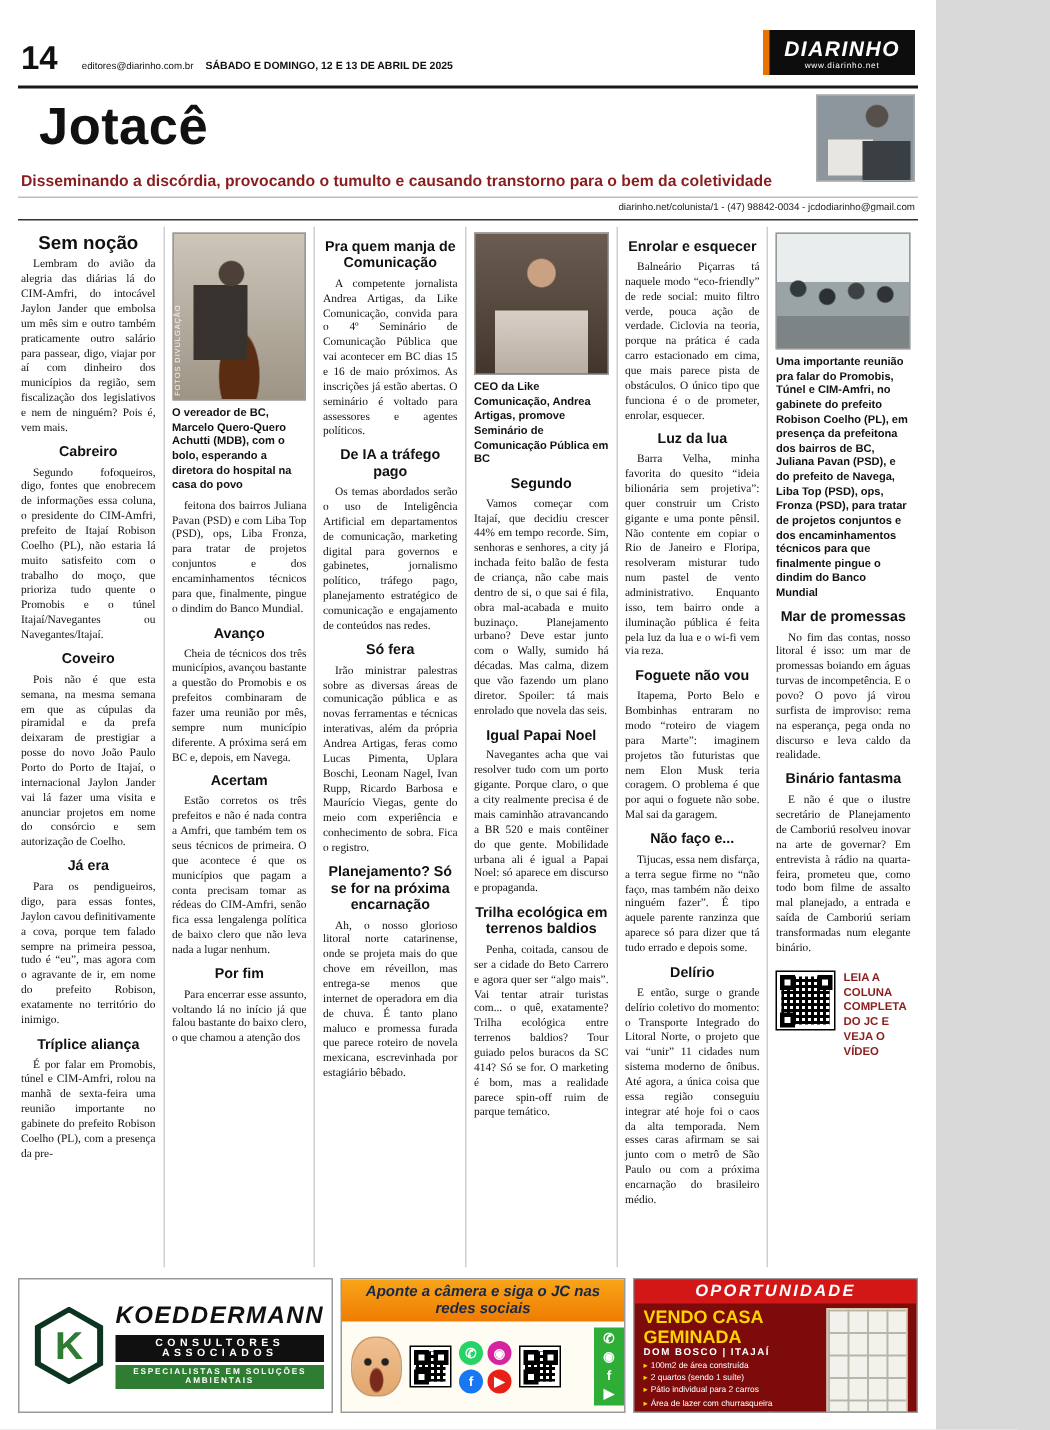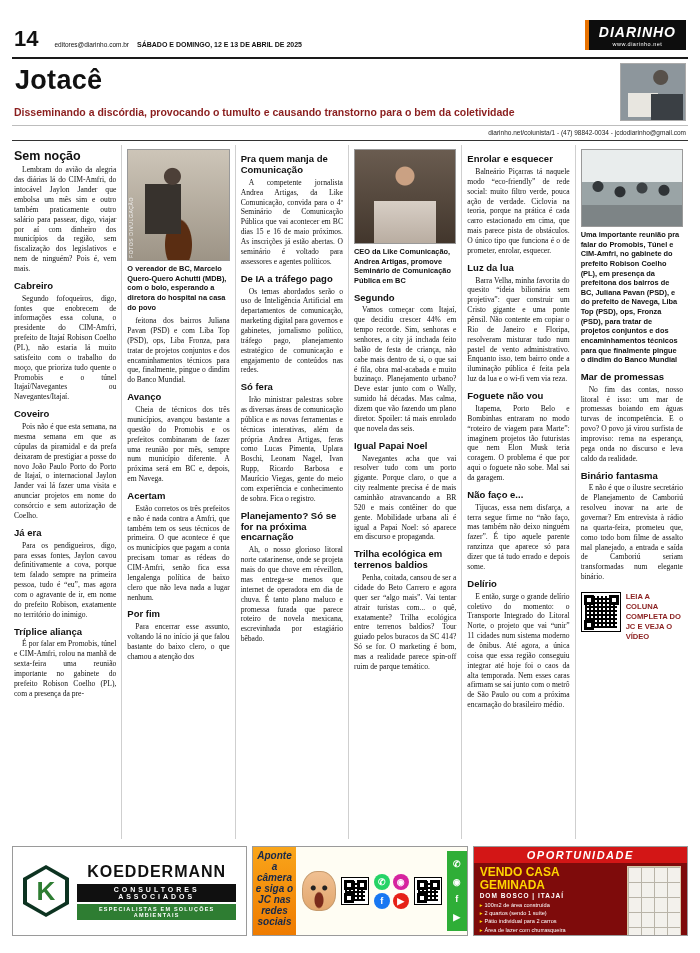--- a/index.html
+++ b/index.html
@@ -1,54 +1,54 @@
 <!DOCTYPE html>
 <html lang="pt-BR"><head>
 <meta charset="utf-8">
 <style>
   * { margin:0; padding:0; box-sizing:border-box; }
   html,body { width:700px; background:#d9d9d9; }
   body { font-family:"Liberation Sans", sans-serif; color:#111; }
-  .page { width:700px; height:953px; background:#ffffff; padding:6px 12px 10px; overflow:hidden; position:relative; }
+  .page { width:624px; height:953px; background:#ffffff; padding:6px 12px 10px; overflow:hidden; position:relative; }
 
   
   .masthead { display:flex; align-items:flex-end; gap:8px; padding:14px 2px 5px; }
   .pagenum { font-size:22px; font-weight:bold; line-height:1; }
   .section-title { font-size:20px; font-weight:bold; color:#e87200; letter-spacing:.5px; line-height:1; }
   .mast-email { font-size:6.5px; margin-left:8px; padding-bottom:2px; }
   .mast-date { font-size:7px; font-weight:bold; padding-bottom:2px; }
   .brand-box { margin-left:auto; background:#0d0d0d; color:#fff; padding:4px 10px 3px; text-align:center; border-left:4px solid #e87200; }
   .brand-name { display:block; font-weight:bold; font-style:italic; font-size:14px; letter-spacing:1px; }
   .brand-site { display:block; font-size:5.5px; letter-spacing:.5px; margin-top:1px; }
   .rule-heavy { border-top:2px solid #1a1a1a; margin:2px 0 0; }
   .rule-thin  { border-top:1px solid #bdbdbd; margin:2px 0; }
   .rule-mid   { border-top:1.5px solid #333; margin:2px 0 4px; }
 
   
   .colhead { display:flex; gap:10px; padding:4px 2px 2px; }
   .colhead-left { flex:1; }
-  .colname { font-size:27px; font-weight:bold; letter-spacing:.3px; margin:2px 1px 10px; }
+  .colname { font-size:35px; font-weight:bold; letter-spacing:.3px; margin:2px 12px 10px; }
   .tagline { font-size:10.5px; font-weight:bold; color:#8a1e1e; }
   .colhead-photo { width:66px; height:58px; flex:0 0 auto;
     background-color:#8d969c;
     background-image:
       radial-gradient(circle at 62% 24%, #57504a 0 7px, rgba(0,0,0,0) 8px),
       linear-gradient(#3a3f44,#3a3f44),
       linear-gradient(#e8e6e0,#e8e6e0);
     background-repeat:no-repeat;
     background-position:0 0, 30px 30px, 7px 29px;
     background-size:100% 100%, 32px 28px, 30px 24px;
     border:1px solid #aaa; }
   .contact { text-align:right; font-size:6.5px; color:#222; padding:1px 2px 2px; }
 
   
   .columns { display:flex; height:694px; overflow:hidden; margin-top:1px; }
   .col { flex:1 1 0; padding:2px 5px; border-left:1px solid #cfcfcf; overflow:hidden; }
   .col:first-child { border-left:none; padding-left:2px; }
-  .sec-h { font-size:9.5px; font-weight:bold; line-height:1.15; margin:7px 0 2px; }
+  .sec-h { font-size:9.5px; font-weight:bold; line-height:1.15; margin:7px 0 2px;text-align:center; }
   .sec-h.lead { font-size:12.5px; margin-top:2px; }
   .sec-p { font-family:"Liberation Serif", serif; font-size:7.6px; line-height:1.3; text-align:justify; text-indent:8px; hyphens:auto; margin-bottom:2px; }
   .sec-p.cont { margin-top:2px; }
   .figure { margin:2px 0 4px; }
   .photo-box { position:relative; width:100%; border:1px solid #999; }
   .photo-credit { position:absolute; left:0px; bottom:2px; writing-mode:vertical-rl; transform:rotate(180deg); font-size:5px; letter-spacing:.6px; color:#f2f2f2; }
   .caption { font-size:7.4px; font-weight:bold; line-height:1.3; margin-top:3px; }
 
   .ph-vereador-bolo { background-color:#ab9f90;
     background-image:
@@ -90,26 +90,26 @@
   
   .ads { display:flex; gap:5px; height:90px; margin-top:7px; }
   .ad { flex:1 1 0; position:relative; overflow:hidden; border:1px solid #9a9a9a; }
 
   
   .ad-koed { background:#fff; display:flex; align-items:center; gap:8px; padding:8px 10px; }
   .koed-hex { width:46px; height:52px; background:#0d3321; clip-path:polygon(50% 0,100% 25%,100% 75%,50% 100%,0 75%,0 25%); display:flex; align-items:center; justify-content:center; flex:0 0 auto; }
   .koed-hex-in { width:38px; height:44px; background:#fff; clip-path:polygon(50% 0,100% 25%,100% 75%,50% 100%,0 75%,0 25%); display:flex; align-items:center; justify-content:center; }
   .koed-k { font-size:26px; font-weight:bold; color:#2e7d32; }
   .koed-col { flex:1; text-align:center; }
-  .koed-name { font-size:16px; font-weight:bold; letter-spacing:1px; color:#101010; }
+  .koed-name { font-size:16px; font-weight:bold; letter-spacing:1px; color:#101010;font-style:italic; }
   .koed-sub { background:#101010; color:#fff; font-size:7px; font-weight:bold; letter-spacing:3px; padding:2px 4px; margin-top:3px; }
   .koed-tag { background:#2e7d32; color:#fff; font-size:5.5px; font-weight:bold; letter-spacing:1.2px; padding:2px 4px; margin-top:2px; }
 
   
-  .ad-social { background:#fffdf3; display:flex; flex-direction:row; }
+  .ad-social { background:#fffdf3; display:flex; flex-direction:column; }
   .social-head { background:linear-gradient(#f9a51a,#ef7b00); color:#15284b; font-size:10px; font-weight:bold; font-style:italic; text-align:center; padding:3px 2px; }
   .social-body { flex:1; display:flex; align-items:center; gap:5px; padding:4px 0 4px 6px; }
   .cartoon { width:34px; height:40px; border-radius:45% 45% 42% 42%; flex:0 0 auto; border:1px solid #c79b6d;
     background-image:
       radial-gradient(circle at 32% 42%, #222 0 2px, rgba(0,0,0,0) 3px),
       radial-gradient(circle at 68% 42%, #222 0 2px, rgba(0,0,0,0) 3px),
       radial-gradient(ellipse at 50% 74%, #7a2a1a 0 4px, rgba(0,0,0,0) 5px),
       linear-gradient(#f0c092,#e2a76e); }
   .icon-grid { display:grid; grid-template-columns:repeat(2, 16px); gap:3px; }
   .s-icon { width:16px; height:16px; border-radius:50%; color:#fff; font-size:9px; line-height:16px; font-weight:bold; text-align:center; }

